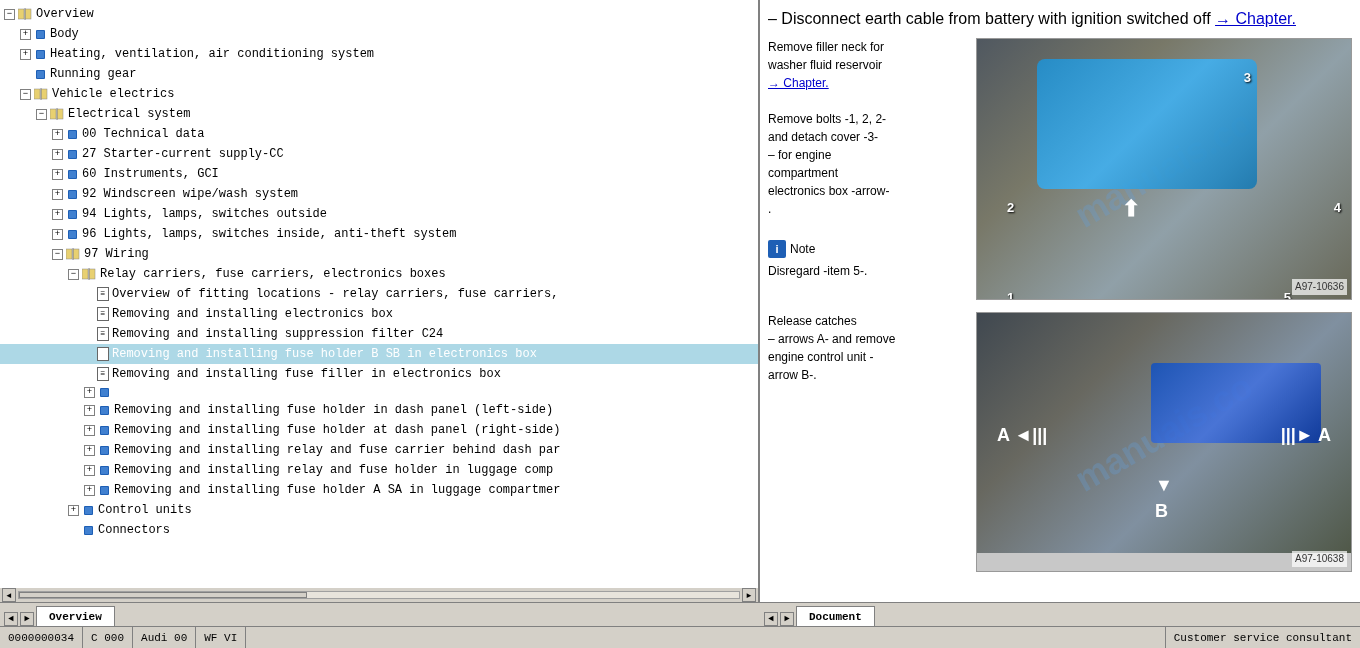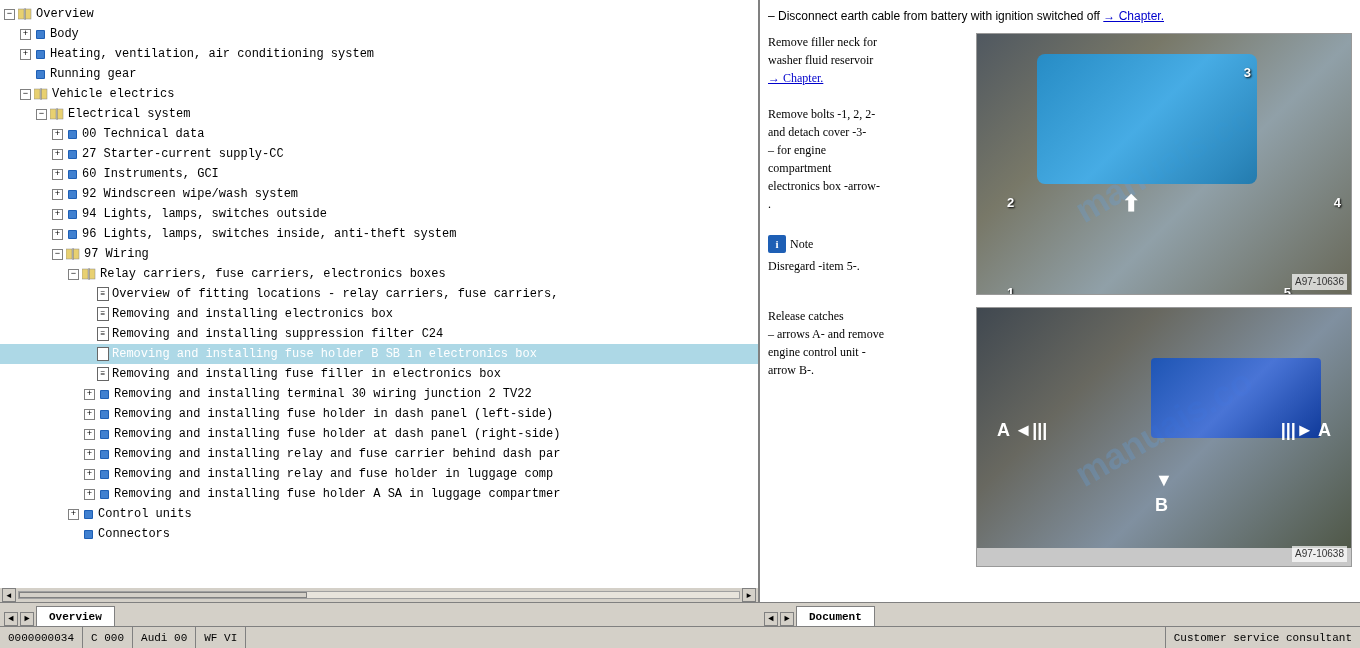--- a/index.html
+++ b/index.html
@@ -79,21 +79,20 @@
       display: flex;
       margin-bottom: 12px;
       gap: 8px;
     }
 
     .content-text {
       width: 200px;
       flex-shrink: 0;
       font-size: 12px;
       line-height: 1.5;
-      font-family: Liberation Serif, serif;
     }
 
     .content-image {
       flex: 1;
       background: #c8c8c8;
       border: 1px solid #999;
       position: relative;
       min-height: 260px;
       overflow: hidden;
     }
@@ -489,21 +488,20 @@
           <span>Removing and installing fuse filler in electronics box</span>
         </div>
         <div class="tree-item indent-5">
           <span class="expand-icon" style="border: 1px solid rgb(128, 128, 128); width: 11px; height: 11px; font-size: 9px; cursor: pointer;">+</span>
           <span style="width: 14px; height: 14px; display: inline-flex; align-items: center; justify-content: center; margin-right: 3px; flex-shrink: 0;">
             <svg width="13" height="13" viewBox="0 0 13 13">
               <rect x="2" y="2" width="9" height="9" rx="1" fill="#1e5fb5"></rect>
               <rect x="3" y="3" width="7" height="7" rx="0.5" fill="#4080d0"></rect>
             </svg>
           </span>
-          <span>Removing and installing terminal 30 wiring junction 2 TV22</span>
         </div>
         <div class="tree-item indent-5">
           <span class="expand-icon" style="border: 1px solid rgb(128, 128, 128); width: 11px; height: 11px; font-size: 9px; cursor: pointer;">+</span>
           <span style="width: 14px; height: 14px; display: inline-flex; align-items: center; justify-content: center; margin-right: 3px; flex-shrink: 0;">
             <svg width="13" height="13" viewBox="0 0 13 13">
               <rect x="2" y="2" width="9" height="9" rx="1" fill="#1e5fb5"></rect>
               <rect x="3" y="3" width="7" height="7" rx="0.5" fill="#4080d0"></rect>
             </svg>
           </span>
           <span>Removing and installing fuse holder in dash panel (left-side)</span>
@@ -575,21 +573,21 @@
       <div class="scroll-track">
         <div class="scroll-thumb"></div>
       </div>
       <div class="scroll-btn">►</div>
     </div>
   </div>
 
   <div class="right-panel">
     <div class="content-area">
 
-      <div style="margin-bottom: 8px; font-family: Arial, sans-serif; font-size: 12px;">
+      <div style="margin-bottom: 8px; font-family: Arial, sans-serif; font-size: 16px;">
         <span>– Disconnect earth cable from battery with ignition switched off</span>
         <span class="link-text">→ Chapter.</span>
       </div>
 
       <div class="content-section">
         <div class="content-text">
           <div>Remove filler neck for</div>
           <div>washer fluid reservoir</div>
           <div><span class="link-text">→ Chapter.</span></div>
           <br>

